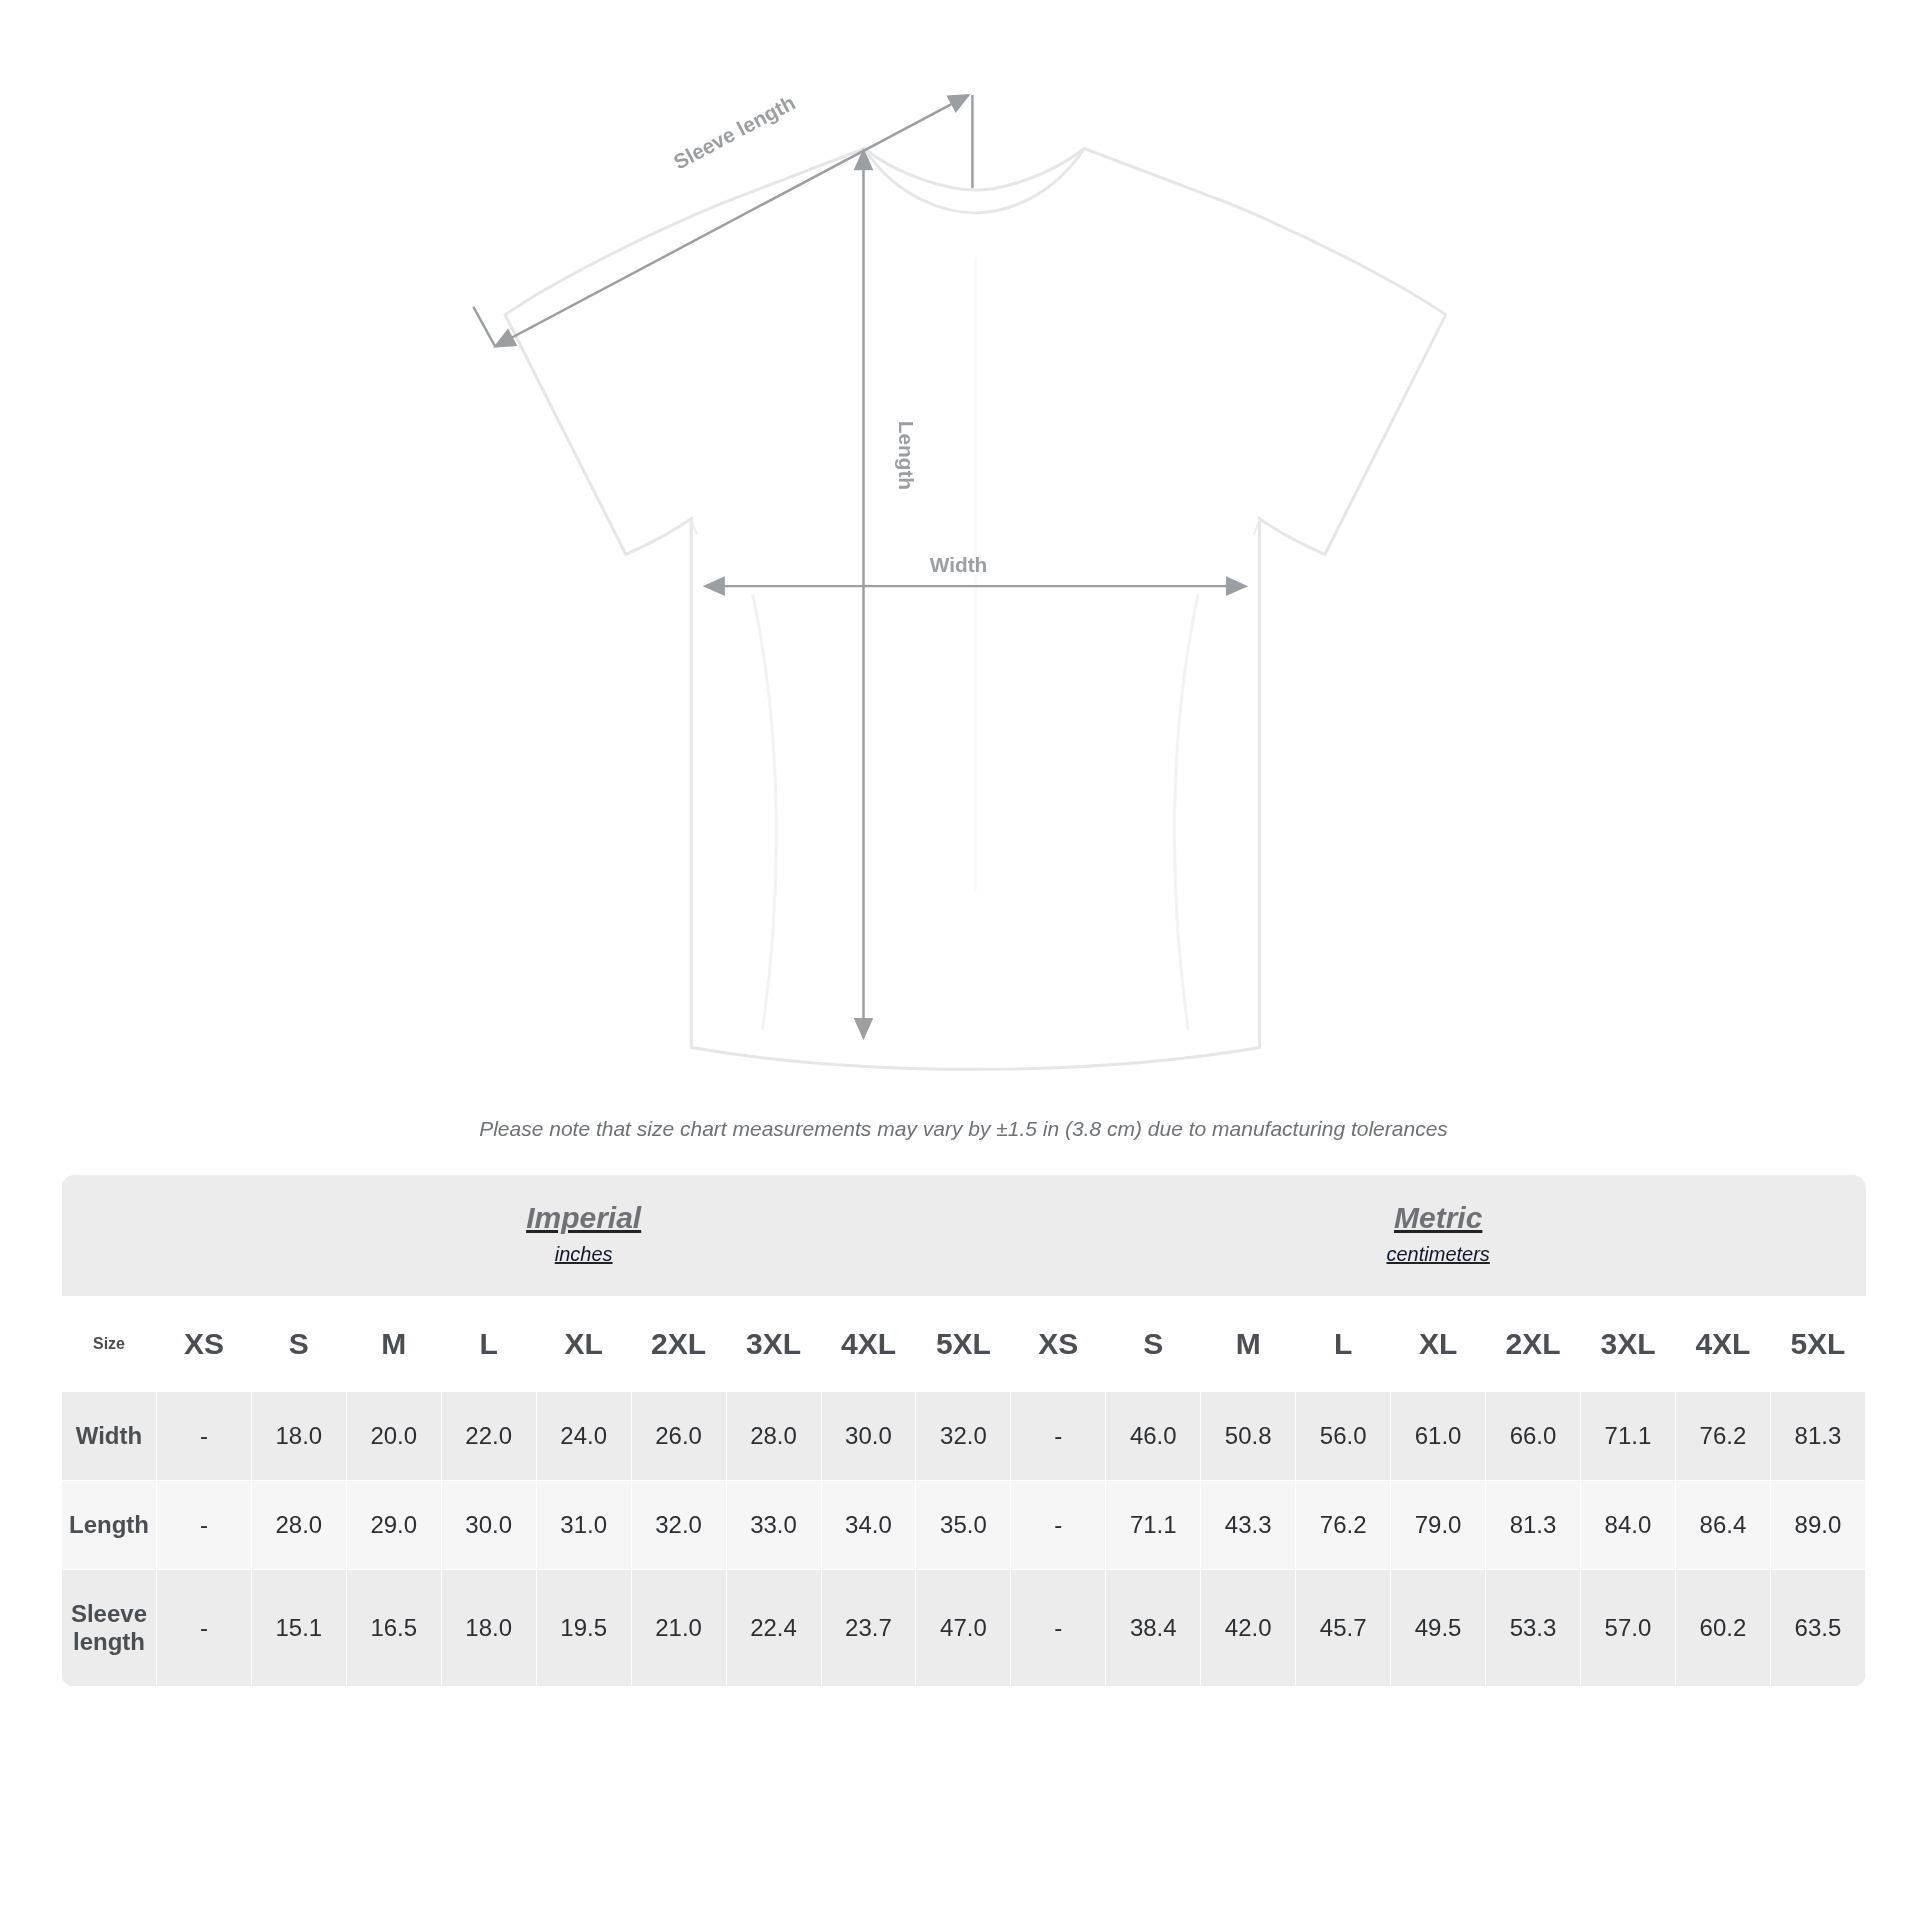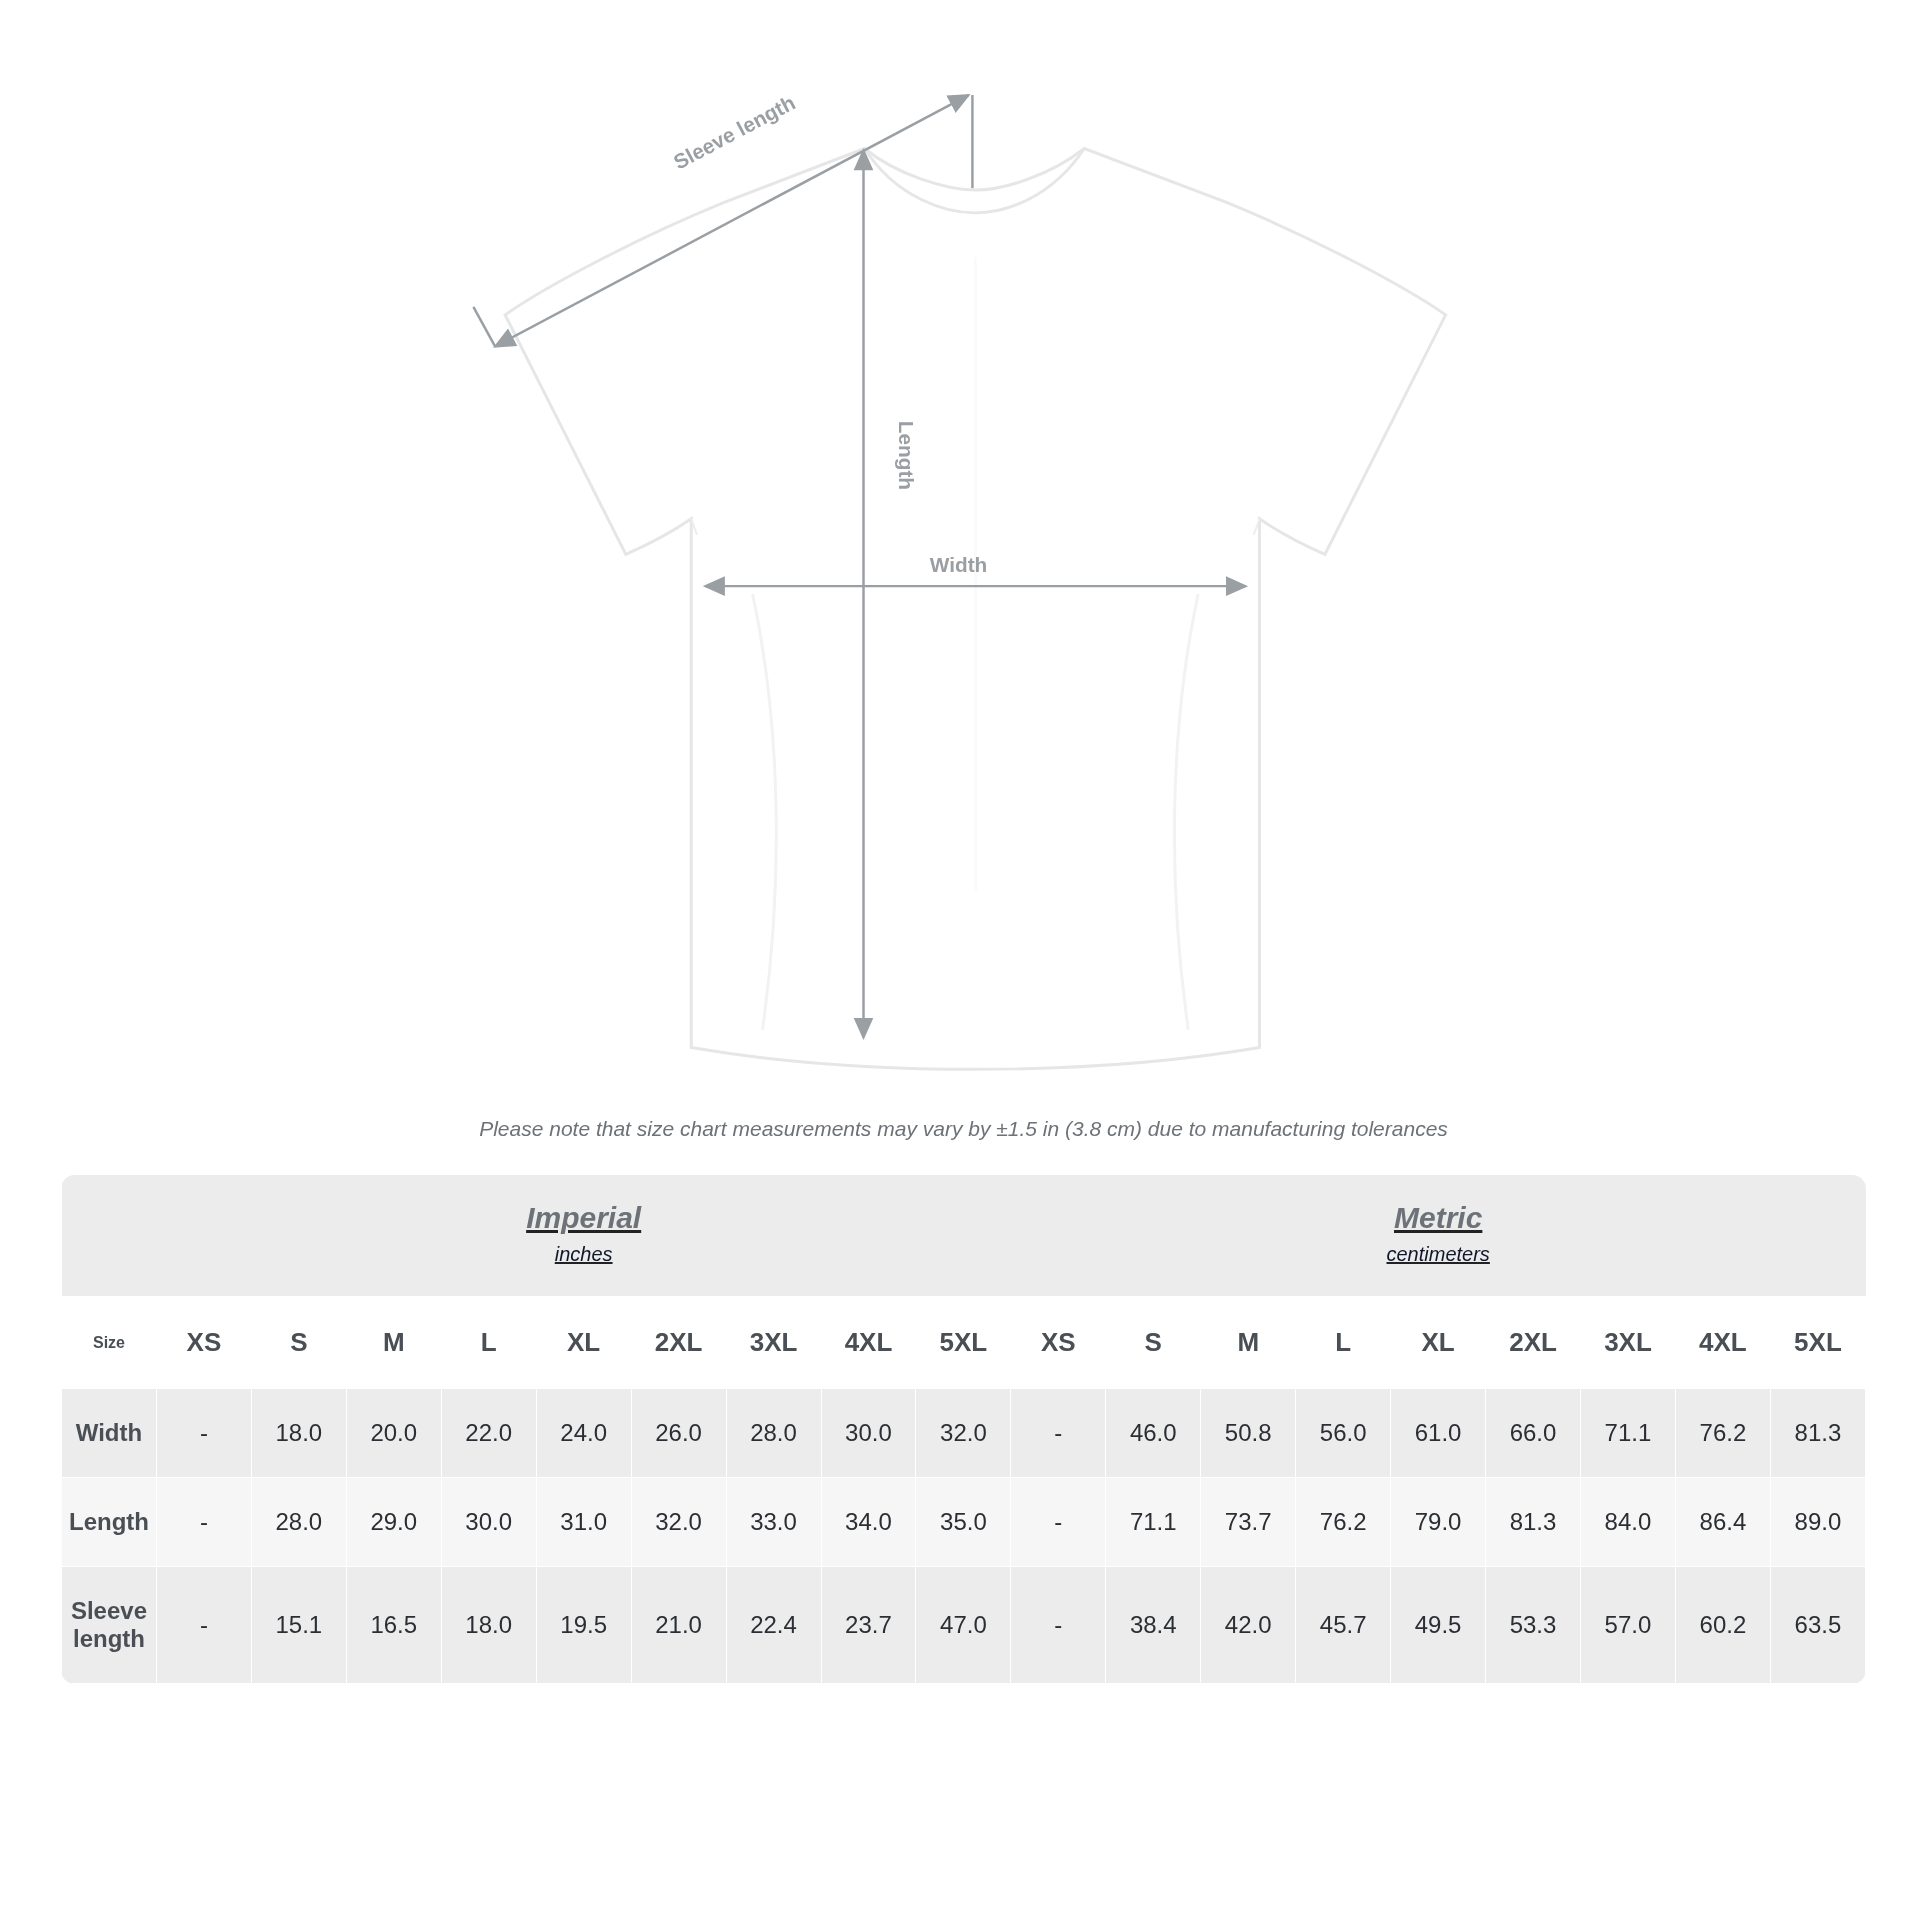--- a/index.html
+++ b/index.html
@@ -77,21 +77,21 @@
     font-size: 20px;
     font-style: italic;
     color: #0f172a;
     margin-top: 8px;
   }
   table.size-table td, table.size-table th {
     border: 1px solid #ffffff;
   }
   .hdr-row td {
     background: #ffffff;
-    font-size: 26px;
+    font-size: 30px;
     font-weight: bold;
     color: #4a4f55;
     text-align: center;
     padding: 30px 0;
   }
   .hdr-row td.rowlabel {
     font-size: 16px;
   }
   .data-row td {
     font-size: 24px;
@@ -248,21 +248,21 @@
           <td>28.0</td>
           <td>29.0</td>
           <td>30.0</td>
           <td>31.0</td>
           <td>32.0</td>
           <td>33.0</td>
           <td>34.0</td>
           <td>35.0</td>
           <td>-</td>
           <td>71.1</td>
-          <td>73.7</td>
+          <td>43.3</td>
           <td>76.2</td>
           <td>79.0</td>
           <td>81.3</td>
           <td>84.0</td>
           <td>86.4</td>
           <td>89.0</td>
         </tr>
 
         <tr class="data-row shaded">
           <td class="rowlabel">Sleeve length</td>

